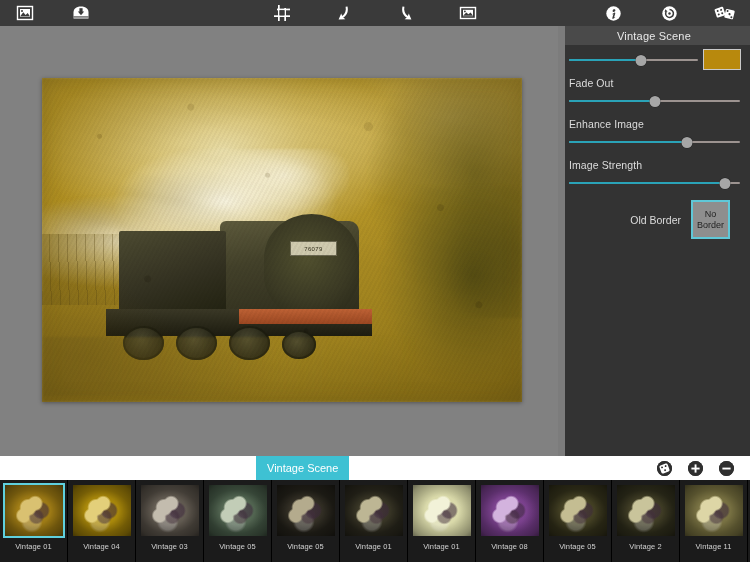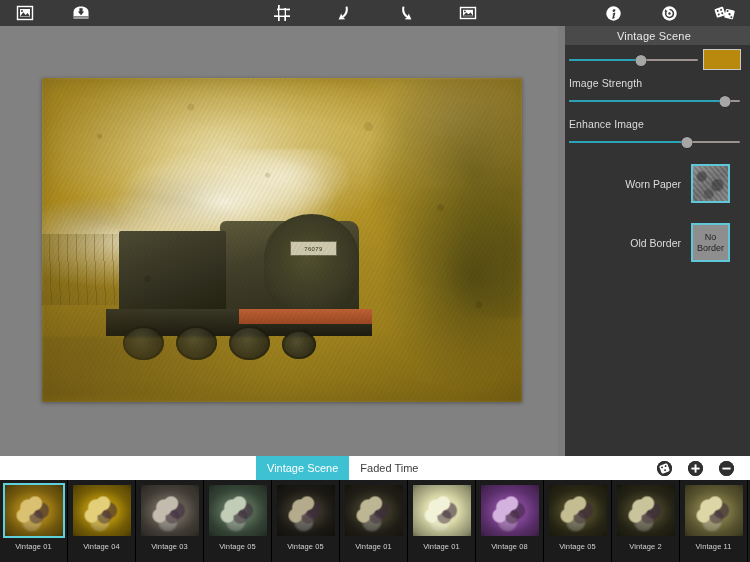--- a/index.html
+++ b/index.html
@@ -453,57 +453,60 @@
 
       <div class="slider-row with-swatch">
         <div class="slider-line">
           <div class="slider-track"></div>
           <div class="slider-fill" style="width:42%"></div>
           <div class="slider-knob" style="left:42%"></div>
           <div class="color-swatch"></div>
         </div>
       </div>
 
+      <div class="slider-row">
+        <div class="slider-label">Fade Out</div>
+        <div class="slider-line">
+          <div class="slider-track"></div>
+          <div class="slider-fill" style="width:50%"></div>
+          <div class="slider-knob" style="left:50%"></div>
+        </div>
+      </div>
+
+      <div class="slider-row">
+        <div class="slider-label">Enhance Image</div>
+        <div class="slider-line">
+          <div class="slider-track"></div>
+          <div class="slider-fill" style="width:69%"></div>
+          <div class="slider-knob" style="left:69%"></div>
+        </div>
+      </div>
 
       <div class="slider-row">
         <div class="slider-label">Image Strength</div>
         <div class="slider-line">
           <div class="slider-track"></div>
           <div class="slider-fill" style="width:91%"></div>
           <div class="slider-knob" style="left:91%"></div>
         </div>
       </div>
 
-      <div class="slider-row">
-        <div class="slider-label">Enhance Image</div>
-        <div class="slider-line">
-          <div class="slider-track"></div>
-          <div class="slider-fill" style="width:69%"></div>
-          <div class="slider-knob" style="left:69%"></div>
-        </div>
-      </div>
-
-
-      <div class="thumb-row" style="margin-top:16px">
-        <div class="thumb-label">Worn Paper</div>
-        <div class="thumb-box texture"></div>
-      </div>
+
 
       <div class="thumb-row">
         <div class="thumb-label">Old Border</div>
         <div class="thumb-box noborder">No Border</div>
       </div>
 
     </div>
   </div>
 
   <div class="tabbar">
     <div class="tabs">
       <div class="tab active">Vintage Scene</div>
-      <div class="tab">Faded Time</div>
     </div>
     <div class="tabbar-actions">
       <div class="round-btn">
         <svg width="15" height="15" viewBox="0 0 15 15">
           <circle cx="7.5" cy="7.5" r="7.5" fill="#2f2f2f"></circle>
           <g transform="rotate(-20 7.5 7.5)">
             <rect x="3.2" y="3.2" width="8.6" height="8.6" rx="1.6" fill="#fff"></rect>
             <circle cx="5.6" cy="5.6" r=".95" fill="#2f2f2f"></circle>
             <circle cx="9.4" cy="5.6" r=".95" fill="#2f2f2f"></circle>
             <circle cx="7.5" cy="9.3" r=".95" fill="#2f2f2f"></circle>

